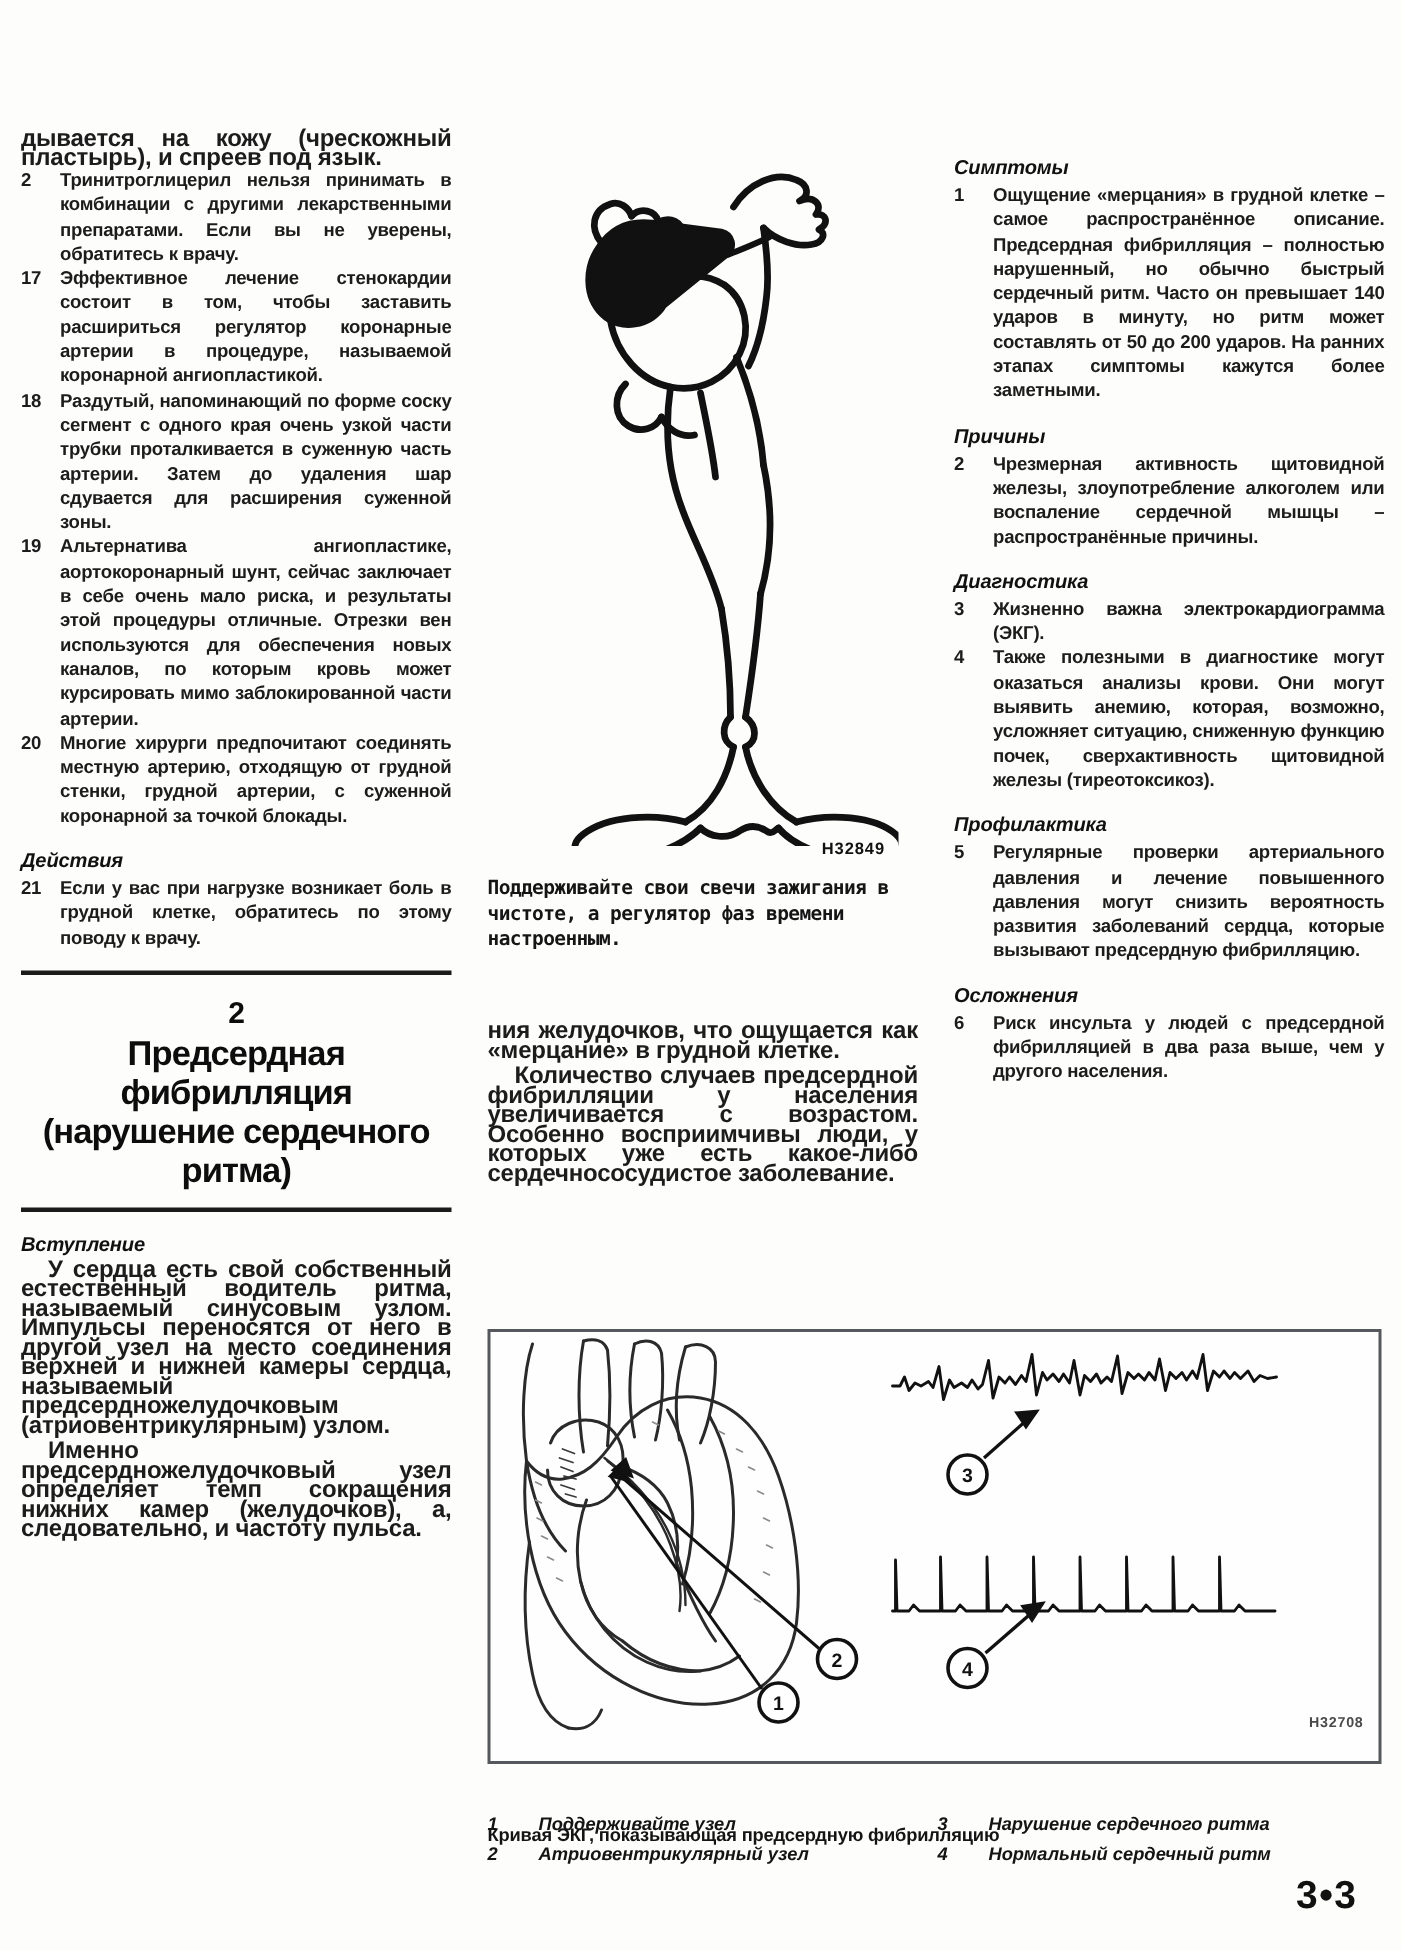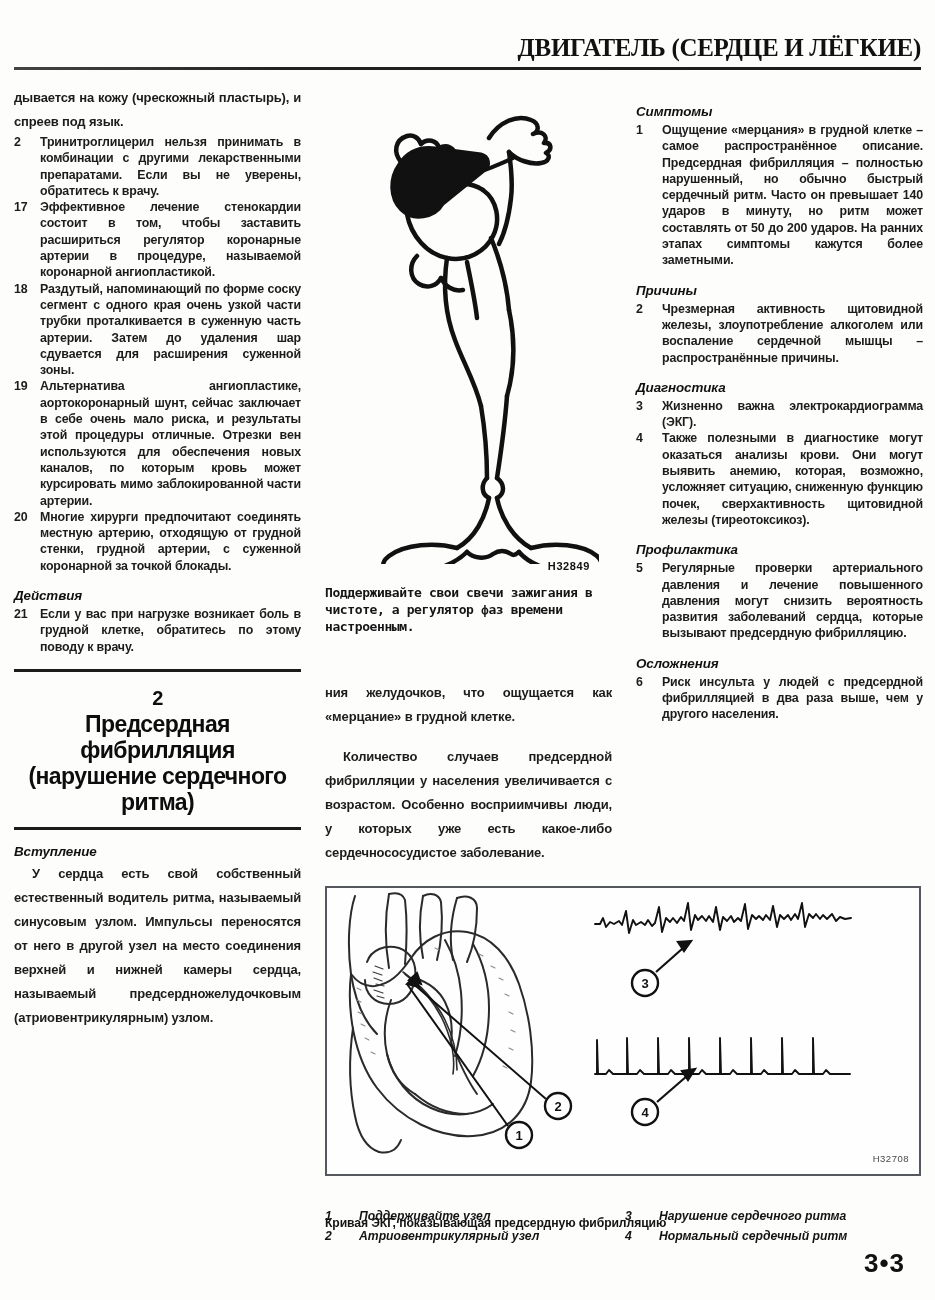--- a/index.html
+++ b/index.html
@@ -51,29 +51,29 @@
   .col {
     position: absolute;
     top: 86px;
   }
   .col-left  { left: 14px;  width: 287px; }
   .col-mid   { left: 325px; width: 287px; }
   .col-right { left: 636px; width: 287px; }
 
   p.body {
     margin: 0 0 0 0;
-    font-size: 13px;
-    line-height: 24px;
+    font-size: 16px;
+    line-height: 13px;
     text-align: justify;
     font-weight: 600;
     color: #1c1c1c;
     letter-spacing: -0.15px;
   }
   p.body.indent { text-indent: 18px; }
-  p.body + p.body { margin-top: 16px; }
+  p.body + p.body { margin-top: 4px; }
 
   .num-para {
     display: flex;
     font-size: 12.4px;
     line-height: 16.3px;
     font-weight: 600;
     color: #1c1c1c;
     letter-spacing: -0.15px;
   }
   .num-para .num {
@@ -155,23 +155,23 @@
     width: 596px;
     height: 290px;
     border: 2px solid #55585c;
     background: #fefefe;
     box-sizing: border-box;
     overflow: hidden;
   }
   .figure-box .fig-id {
     position: absolute;
     right: 10px;
-    bottom: 10px;
+    bottom: 20px;
     font-size: 9.5px;
-    font-weight: normal;
+    font-weight: bold;
     letter-spacing: 0.5px;
     color: #4a4a4a;
   }
 
   .fig-caption {
     position: absolute;
     left: 325px;
     top: 1216px;
     width: 600px;
     font-size: 12.2px;
@@ -212,24 +212,20 @@
     font-family: "Liberation Sans", sans-serif;
     font-size: 13px;
     font-weight: bold;
   }
 </style>
 </head>
 <body>
 
 <div class="page">
 
-  <div class="header">
-    <div class="header-title">ДВИГАТЕЛЬ (СЕРДЦЕ И ЛЁГКИЕ)</div>
-    <div class="header-rule"></div>
-  </div>
 
   <div class="col col-left">
 
     <p class="body">дывается на кожу (чрескожный пластырь), и спреев под язык.</p>
 
     <div class="num-para">
       <span class="num">2</span>
       <span class="txt">Тринитроглицерил нельзя принимать в комбинации с другими лекарственными препаратами. Если вы не уверены, обратитесь к врачу.</span>
     </div>
     <div class="num-para">
@@ -259,20 +255,21 @@
       <div class="rule-thick"></div>
       <div class="chapter-title">
         <span class="chapter-num">2</span>
         <span>Предсердная фибрилляция (нарушение сердечного ритма)</span>
       </div>
       <div class="rule-thick"></div>
     </div>
 
     <div class="sub-head">Вступление</div>
     <p class="body indent">У сердца есть свой собственный естественный водитель ритма, называемый синусовым узлом. Импульсы переносятся от него в другой узел на место соединения верхней и нижней камеры сердца, называемый предсердножелудочковым (атриовентрикулярным) узлом.</p>
+    <p class="body indent">Именно предсердножелудочковый узел определяет темп сокращения нижних камер (желудочков), а, следовательно, и частоту пульса.</p>
   </div>
 
   <div class="col col-mid">
 
     <div class="cartoon-wrap">
       <svg width="260" height="478" viewBox="0 0 260 478">
         <g fill="none" stroke="#111" stroke-width="4.5" stroke-linecap="round" stroke-linejoin="round">
 
           <path d="M150 52 C160 36 178 28 192 34 C200 37 201 45 194 48 C203 44 210 50 205 57 C212 56 214 63 207 67 C212 69 210 76 202 77 C192 79 178 74 170 66"></path>
           <path d="M170 66 C172 80 174 96 172 112 C170 130 166 146 160 158"></path>

